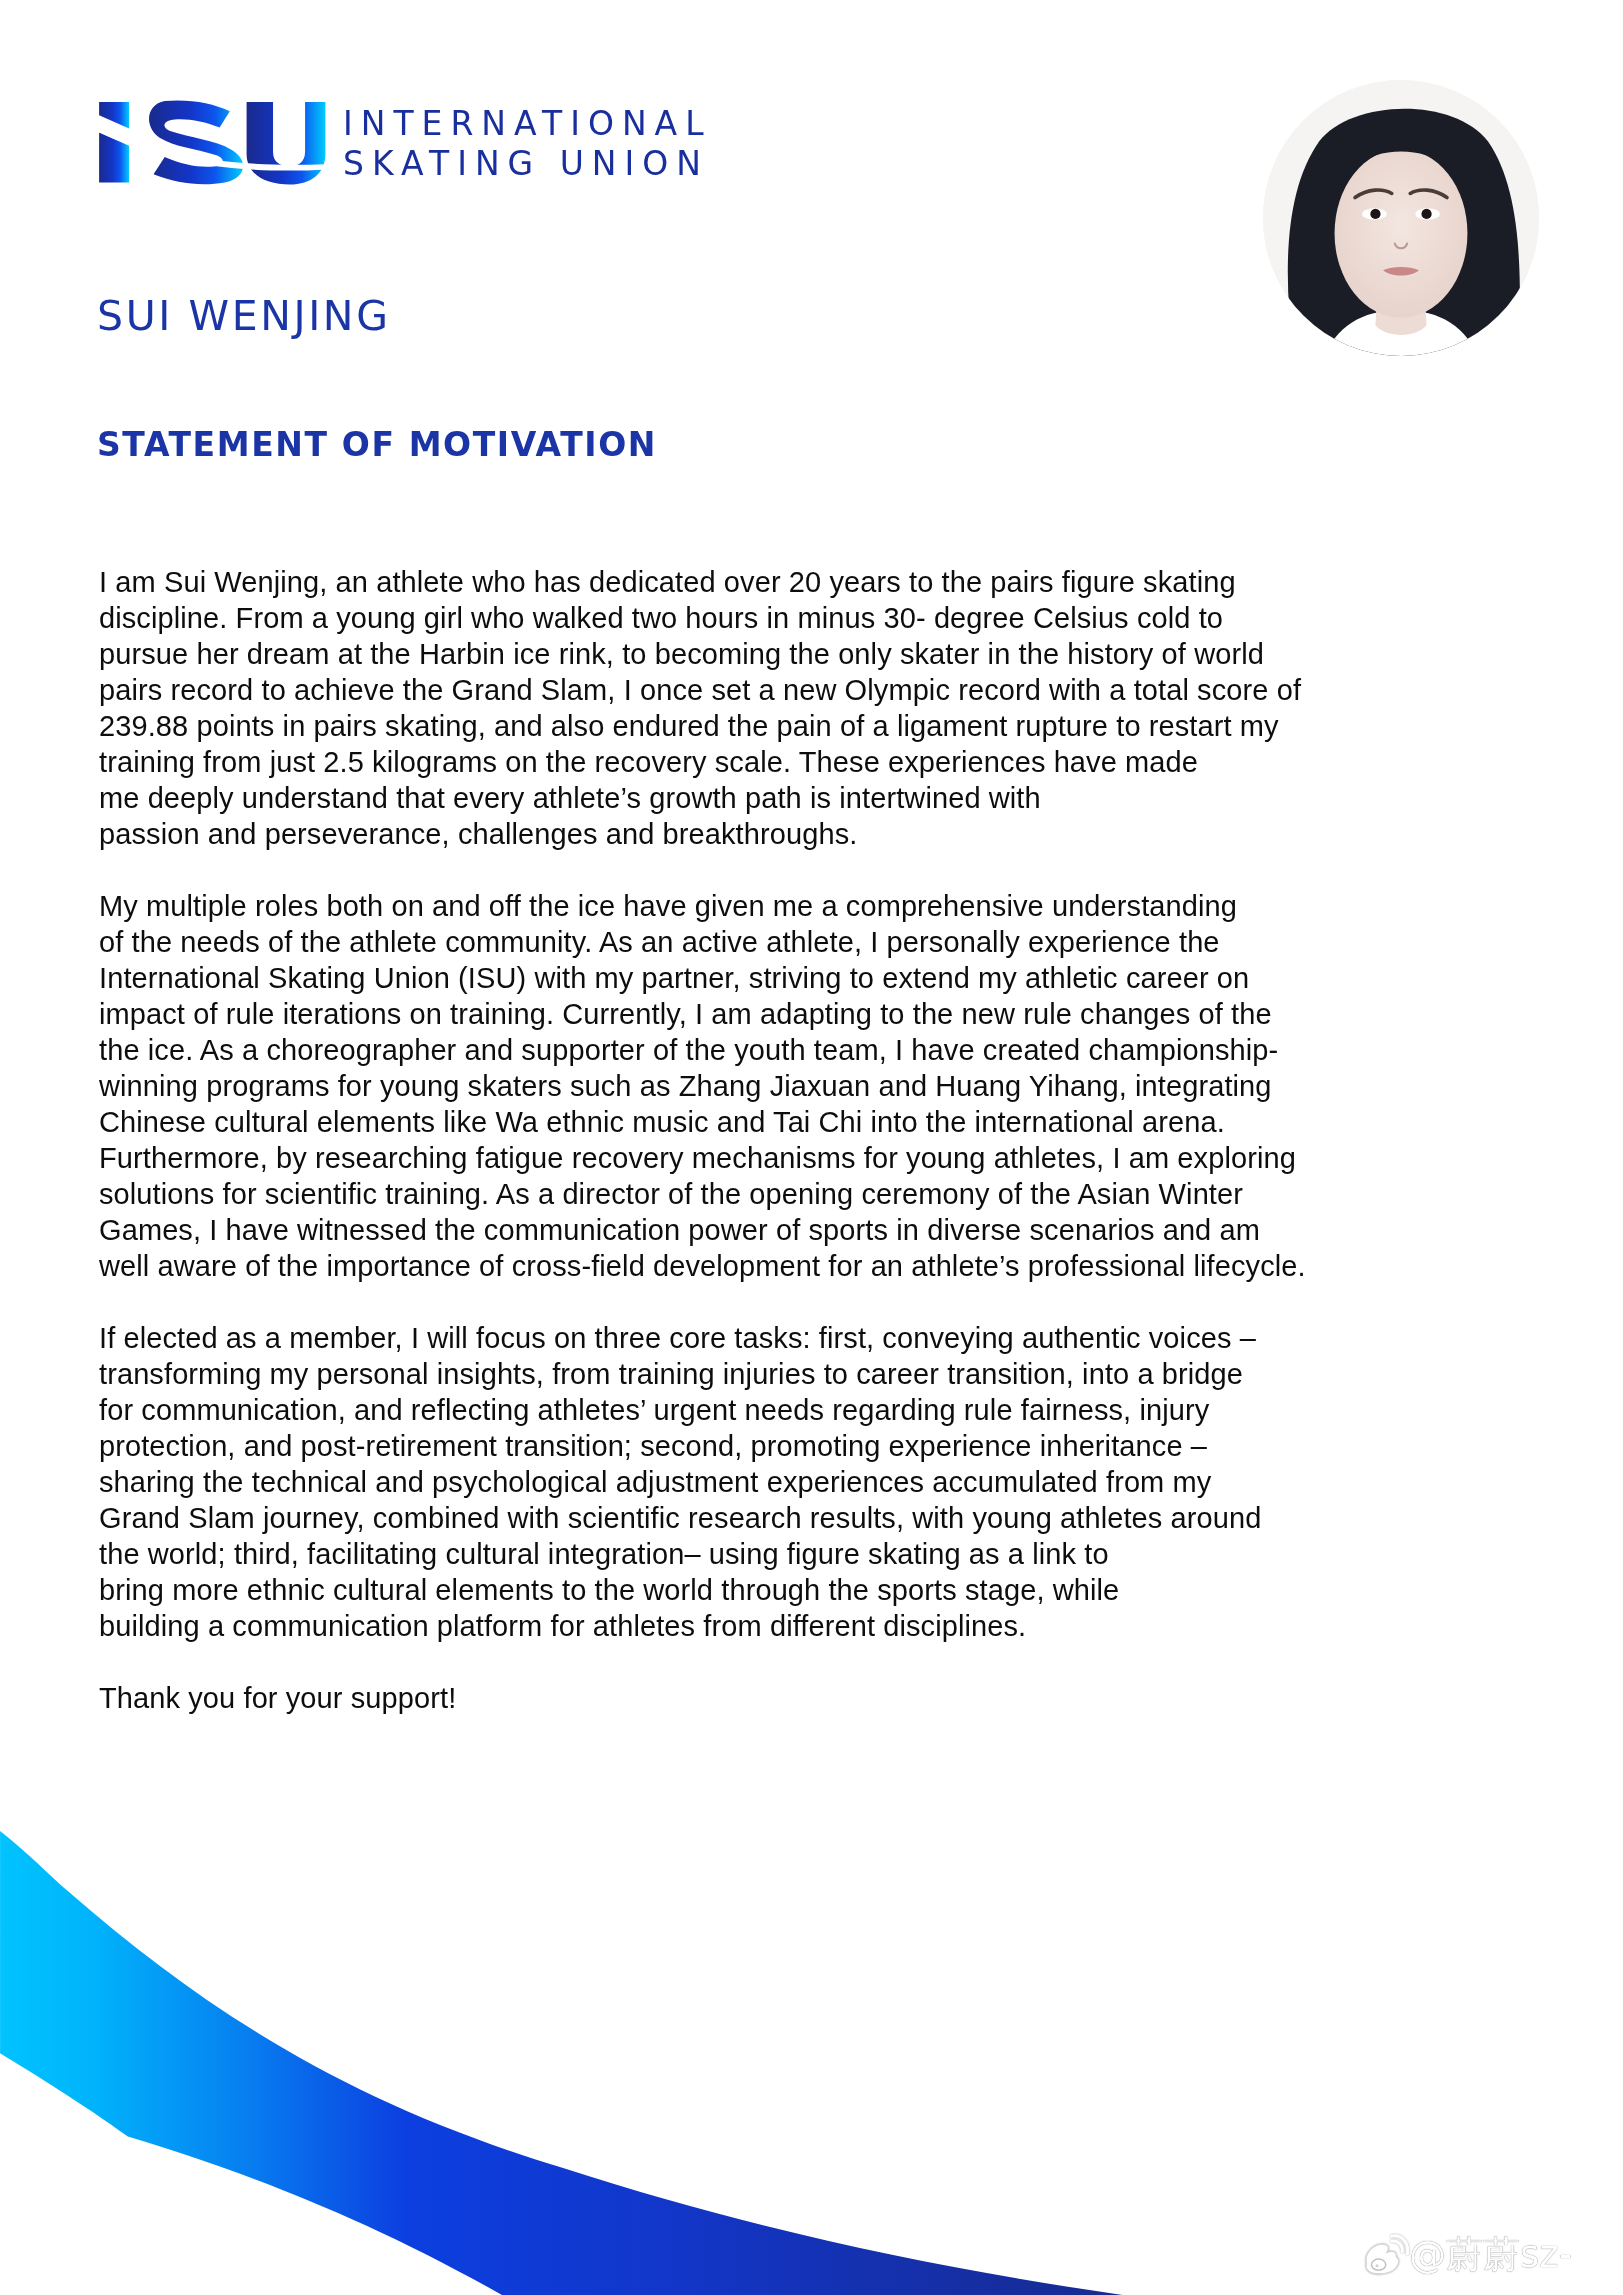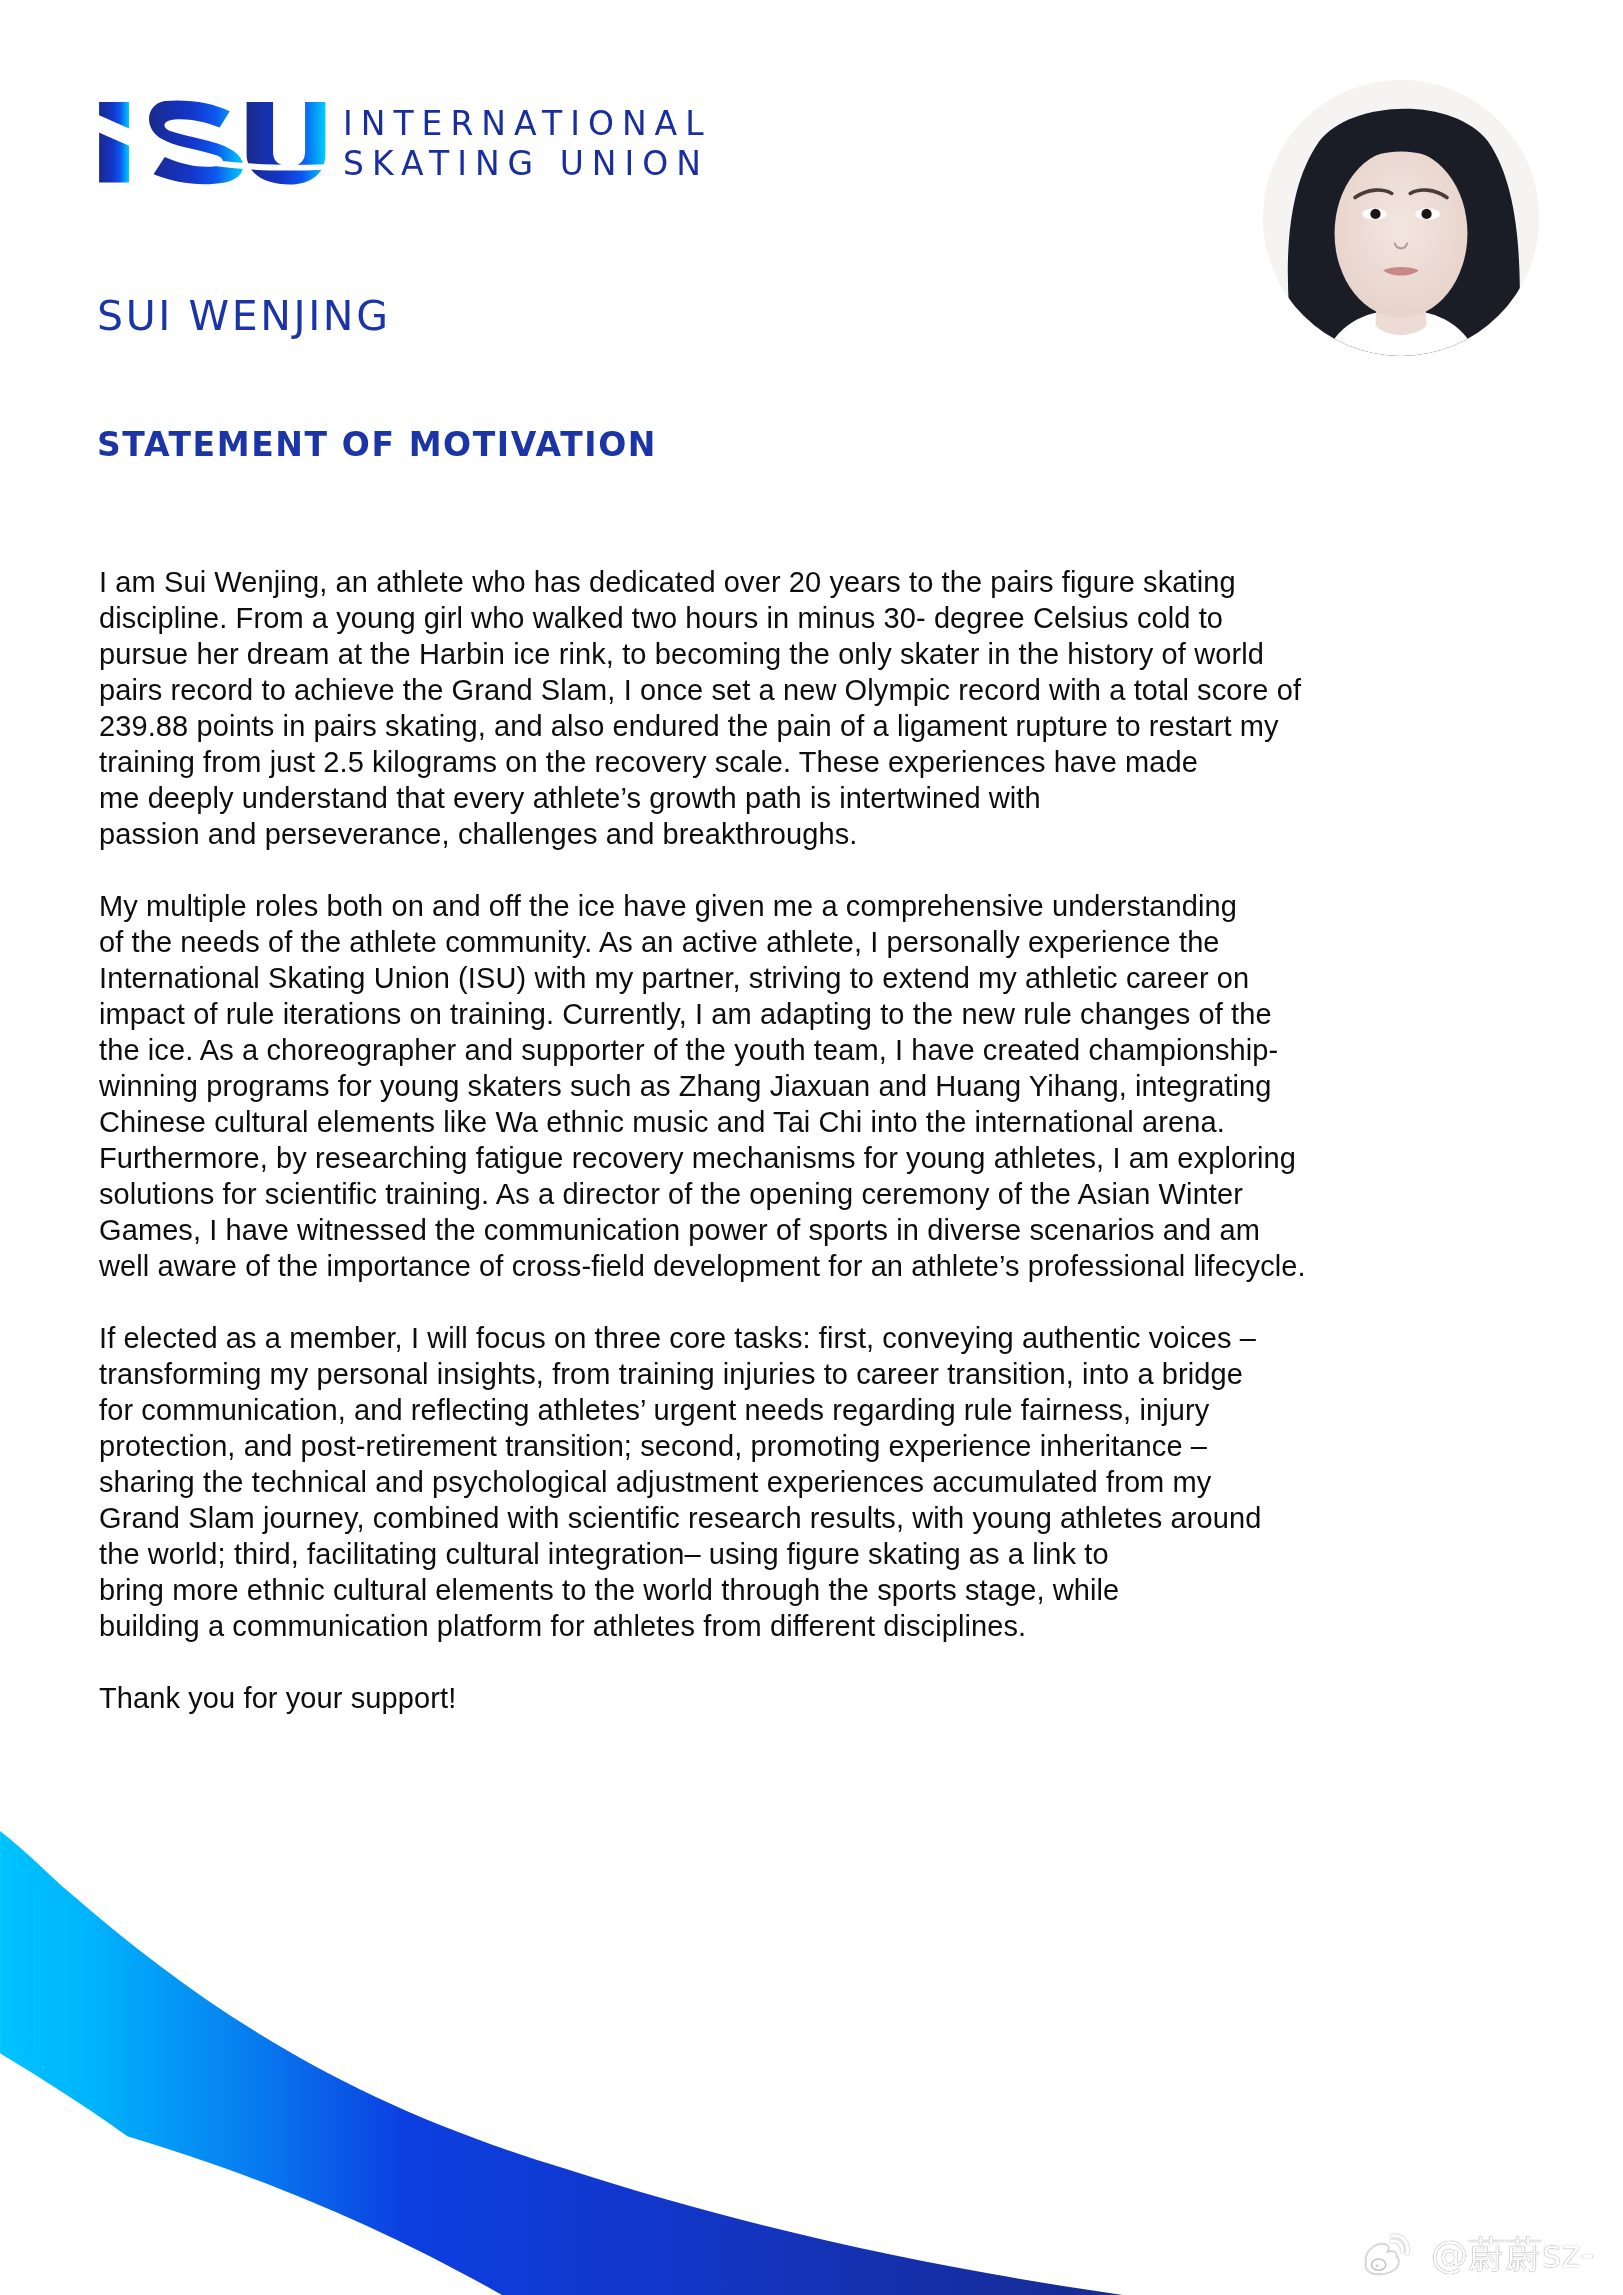--- a/index.html
+++ b/index.html
@@ -130,21 +130,21 @@
   }
 
   
   .watermark {
     position: absolute;
     left: 1360px;
     top: 2232px;
     height: 46px;
     display: flex;
     align-items: center;
-    gap: 22px;
+    gap: 0;
     color: #ffffff;
     font-family: "DejaVu Sans", sans-serif;
     font-size: 37px;
     line-height: 46px;
     white-space: nowrap;
     text-shadow: 0 0 1.5px rgba(0,0,0,0.35), 0 0 0.5px rgba(0,0,0,0.5);
     opacity: 0.95;
   }
   .watermark-icon {
     width: 49px;

